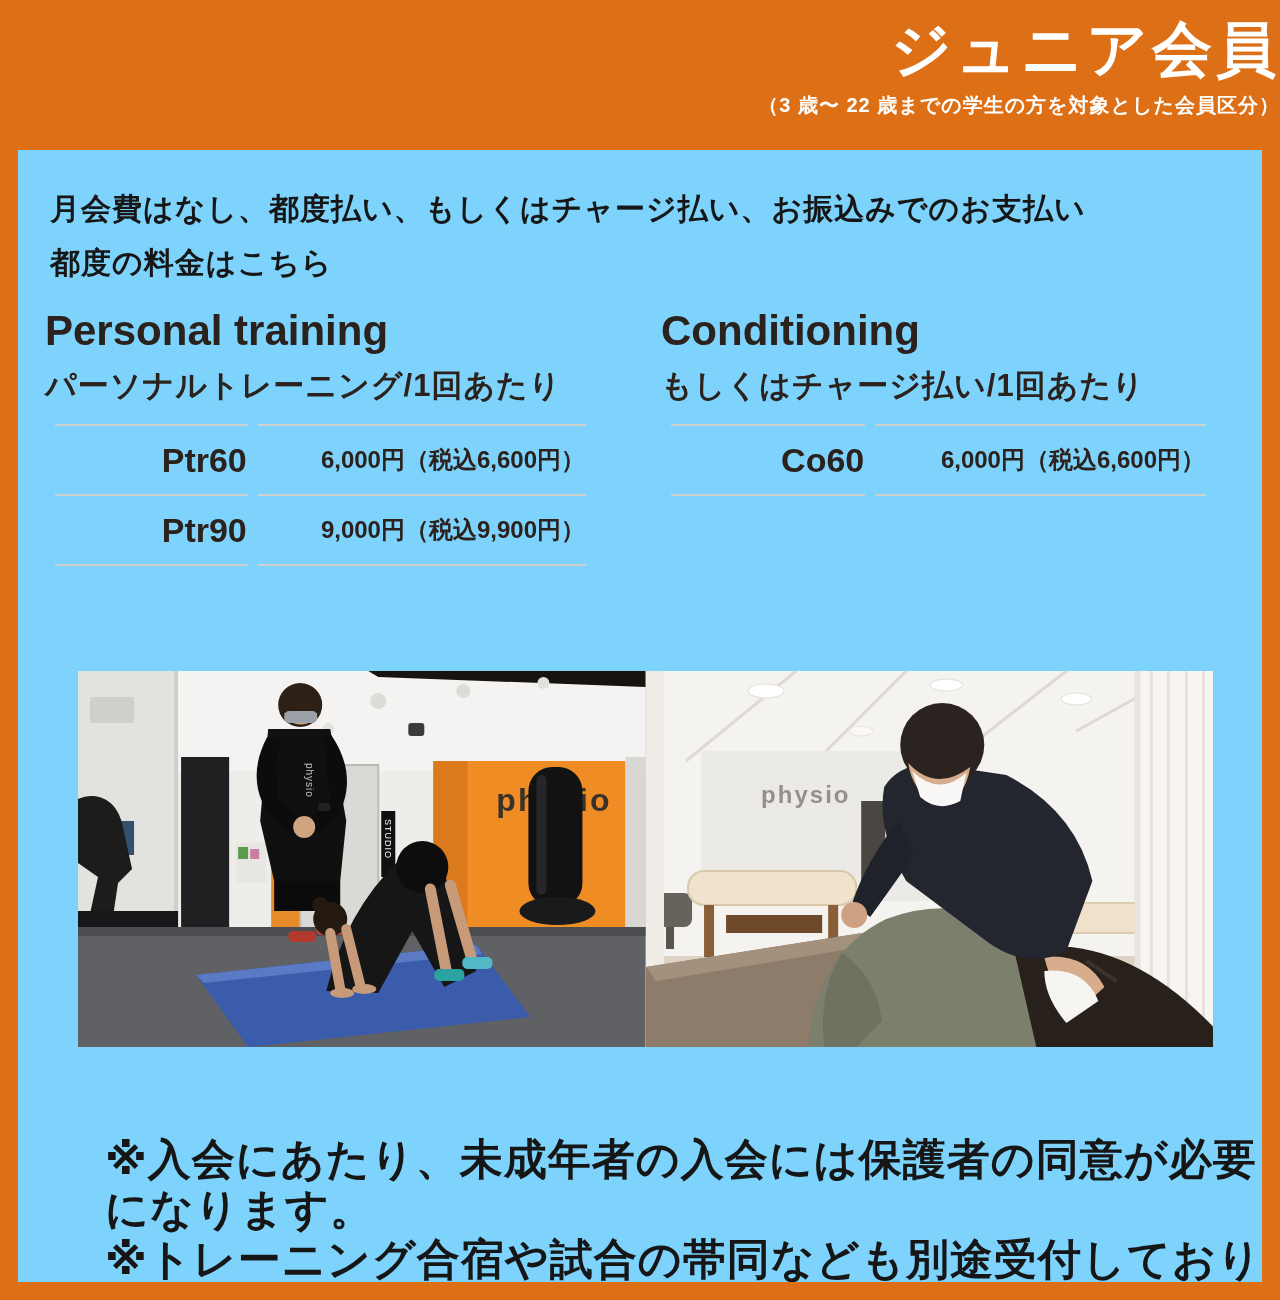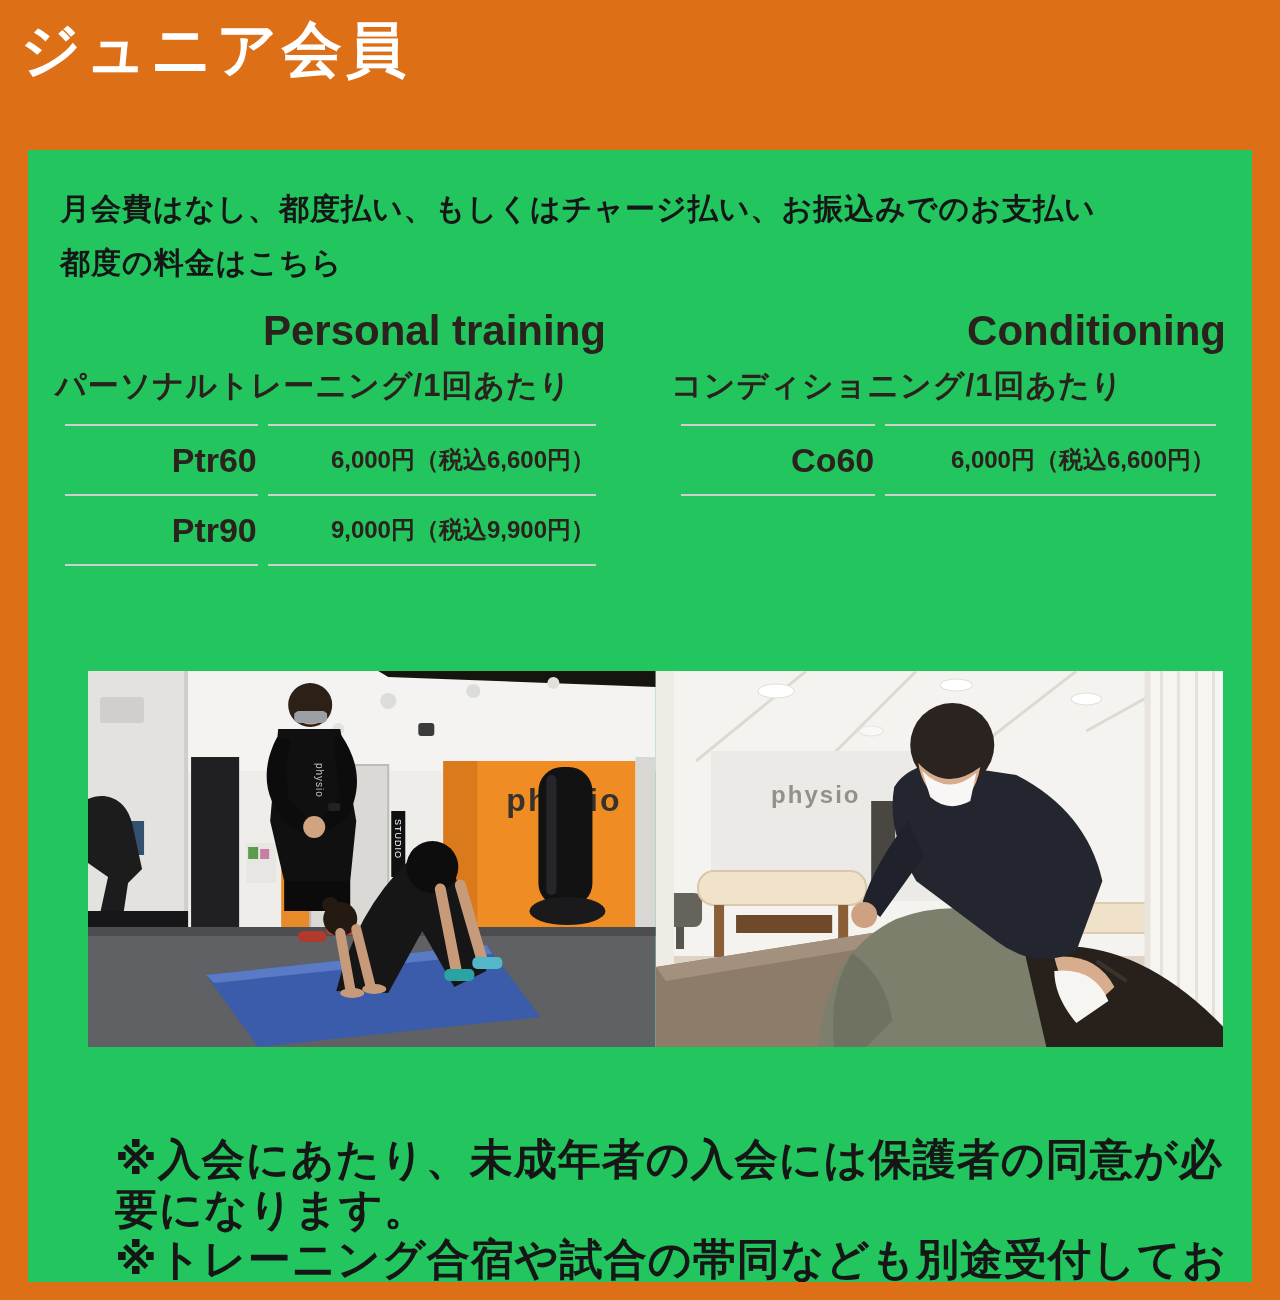--- a/index.html
+++ b/index.html
@@ -2,45 +2,45 @@
 <html lang="ja"><head>
 <meta charset="utf-8">
 <style>
   html,body{margin:0;padding:0;}
   body{
     width:1280px;height:1300px;
     background:#dd7017;
     font-family:"Liberation Sans","DejaVu Sans",sans-serif;
     overflow:hidden;
   }
-  .header{height:150px;text-align:left;box-sizing:border-box;padding-top:16px;padding-left:20px;}
+  .header{height:150px;text-align:right;box-sizing:border-box;padding-top:16px;padding-left:20px;}
   .page-title{
     color:#ffffff;font-size:60px;font-weight:bold;letter-spacing:4px;
     line-height:1.12;margin:0;
   }
   .page-subtitle{
     color:#ffffff;font-size:20px;font-weight:bold;letter-spacing:1px;
     margin-top:9px;
   }
   .panel{
-    margin:0 28px;height:1132px;background:#22c55e;
+    margin:0 18px;height:1132px;background:#7dd3fc;
     box-sizing:border-box;overflow:hidden;
   }
   .intro{
     margin:32px 0 0 32px;
     font-size:30px;font-weight:bold;color:#161616;
     line-height:54px;letter-spacing:1px;
   }
   .pricing{display:flex;margin-top:16px;}
   .price-col{width:551px;}
   .price-col.left{margin-left:27px;}
   .price-col.right{margin-left:65px;width:555px;}
   .en-title{
     font-size:42px;font-weight:bold;color:#2b211d;
-    text-align:right;line-height:50px;margin:0;
+    text-align:left;line-height:50px;margin:0;
   }
   .ja-title{
     font-size:31px;font-weight:bold;color:#2b211d;
     text-align:left;line-height:36px;margin-top:12px;letter-spacing:1px;
   }
   table.price-table{
     width:100%;border-collapse:separate;border-spacing:10px 0;
     margin-top:20px;
   }
   table.price-table td{
@@ -60,20 +60,21 @@
     margin:87px 0 0 87px;
     font-size:43px;font-weight:bold;color:#161616;
     line-height:50px;letter-spacing:1px;
   }
 </style>
 </head>
 <body>
 
 <div class="header">
   <h1 class="page-title">ジュニア会員</h1>
+  <div class="page-subtitle">（3 歳〜 22 歳までの学生の方を対象とした会員区分）</div>
 </div>
 
 <div class="panel">
 
   <div class="intro">
     <div>月会費はなし、都度払い、もしくはチャージ払い、お振込みでのお支払い</div>
     <div>都度の料金はこちら</div>
   </div>
 
   <div class="pricing">
@@ -90,21 +91,21 @@
         <tr>
           <td class="plan-label">Ptr90</td>
           <td class="plan-price">9,000円（税込9,900円）</td>
         </tr>
       </tbody>
         </table>
     </div>
 
     <div class="price-col right">
       <h2 class="en-title">Conditioning</h2>
-      <div class="ja-title">コンディショニング/1回あたり</div>
+      <div class="ja-title">もしくはチャージ払い/1回あたり</div>
       <table class="price-table">
         <tbody>
         <tr>
           <td class="plan-label">Co60</td>
           <td class="plan-price">6,000円（税込6,600円）</td>
         </tr>
       </tbody>
         </table>
     </div>
 

